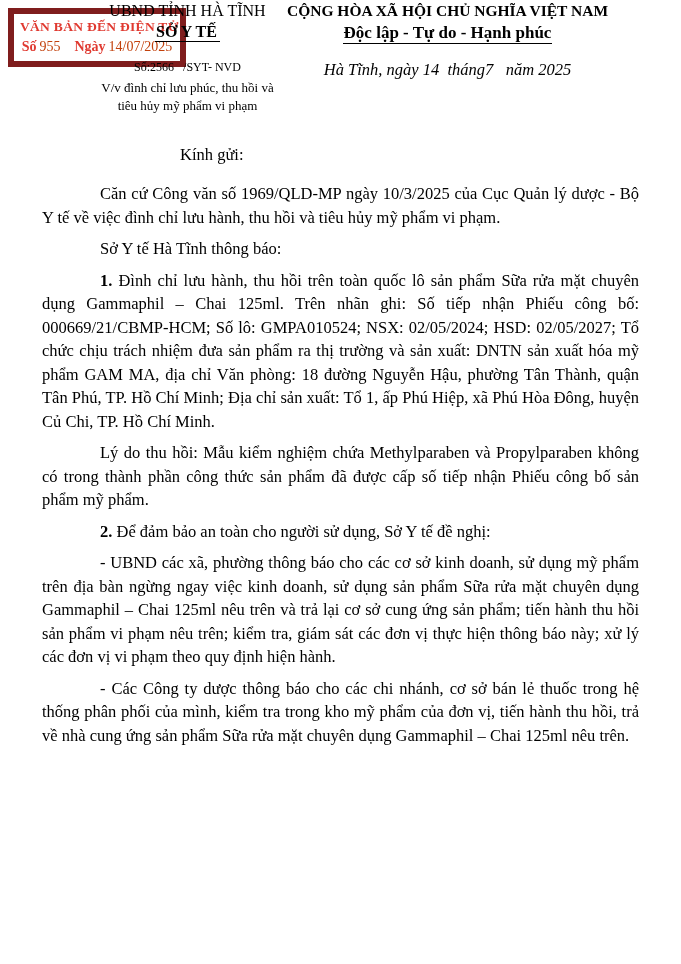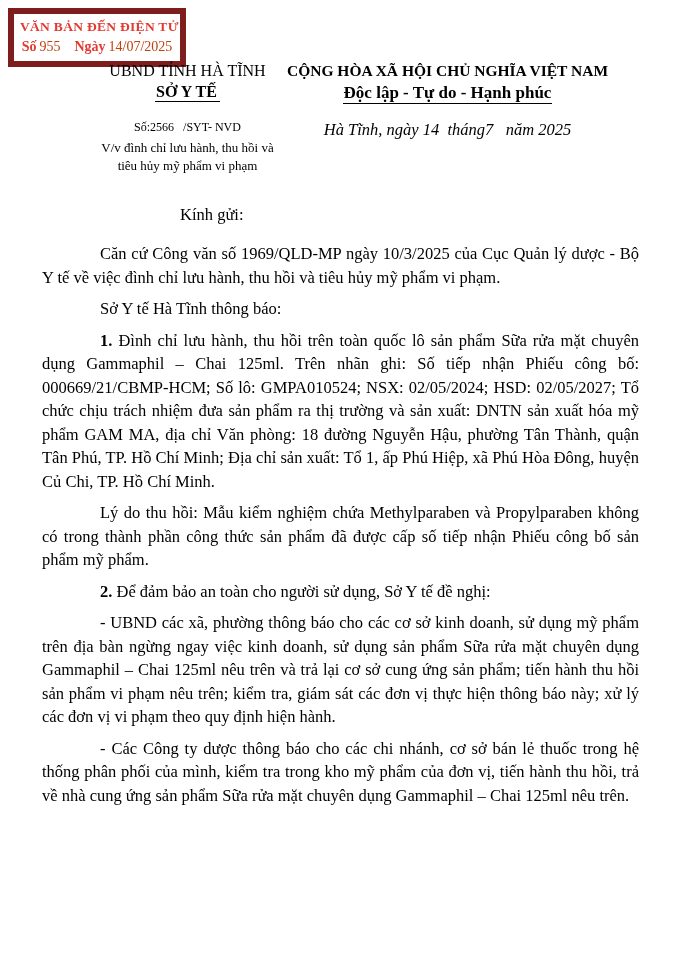--- a/index.html
+++ b/index.html
@@ -33,21 +33,21 @@
   .stamp-row {
     margin-top: 4px;
     font-size: 14px;
     white-space: nowrap;
   }
   .stamp-label { color: #e03a31; font-weight: bold; }
   .stamp-value { color: #c2410c; font-weight: normal; }
   .stamp-gap { display: inline-block; width: 14px; }
   .stamp-sm-gap { display: inline-block; width: 3px; }
   
-  .header { position: relative; height: 118px; margin-top: 60px; }
+  .header { position: relative; height: 118px; }
   .header-left {
     position: absolute;
     left: 40px;
     top: 0;
     width: 295px;
     text-align: center;
   }
   .header-right {
     position: absolute;
     left: 280px;
@@ -94,21 +94,21 @@
     <div class="stamp-row">
       <span class="stamp-label">Số</span><span class="stamp-sm-gap"></span><span class="stamp-value">955</span><span class="stamp-gap"></span><span class="stamp-label">Ngày</span><span class="stamp-sm-gap"></span><span class="stamp-value">14/07/2025</span>
     </div>
   </div>
 
   <div class="header">
     <div class="header-left">
       <div class="org-parent">UBND TỈNH HÀ TĨNH</div>
       <div class="org-name"><span class="u">SỞ Y TẾ</span></div>
       <div class="doc-number">Số:2566 &nbsp; /SYT- NVD</div>
-      <div class="doc-subject">V/v đình chỉ lưu hành, thu hồi và</div>
+      <div class="doc-subject">V/v đình chỉ lưu phúc, thu hồi và</div>
       <div class="doc-subject">tiêu hủy mỹ phẩm vi phạm</div>
     </div>
     <div class="header-right">
       <div class="national-motto-1">CỘNG HÒA XÃ HỘI CHỦ NGHĨA VIỆT NAM</div>
       <div class="national-motto-2"><span class="u">Độc lập - Tự do - Hạnh phúc</span></div>
       <div class="date-line">Hà Tĩnh, ngày 14 &nbsp;tháng7 &nbsp;&nbsp;năm 2025</div>
     </div>
   </div>
 
   <div class="salutation">

